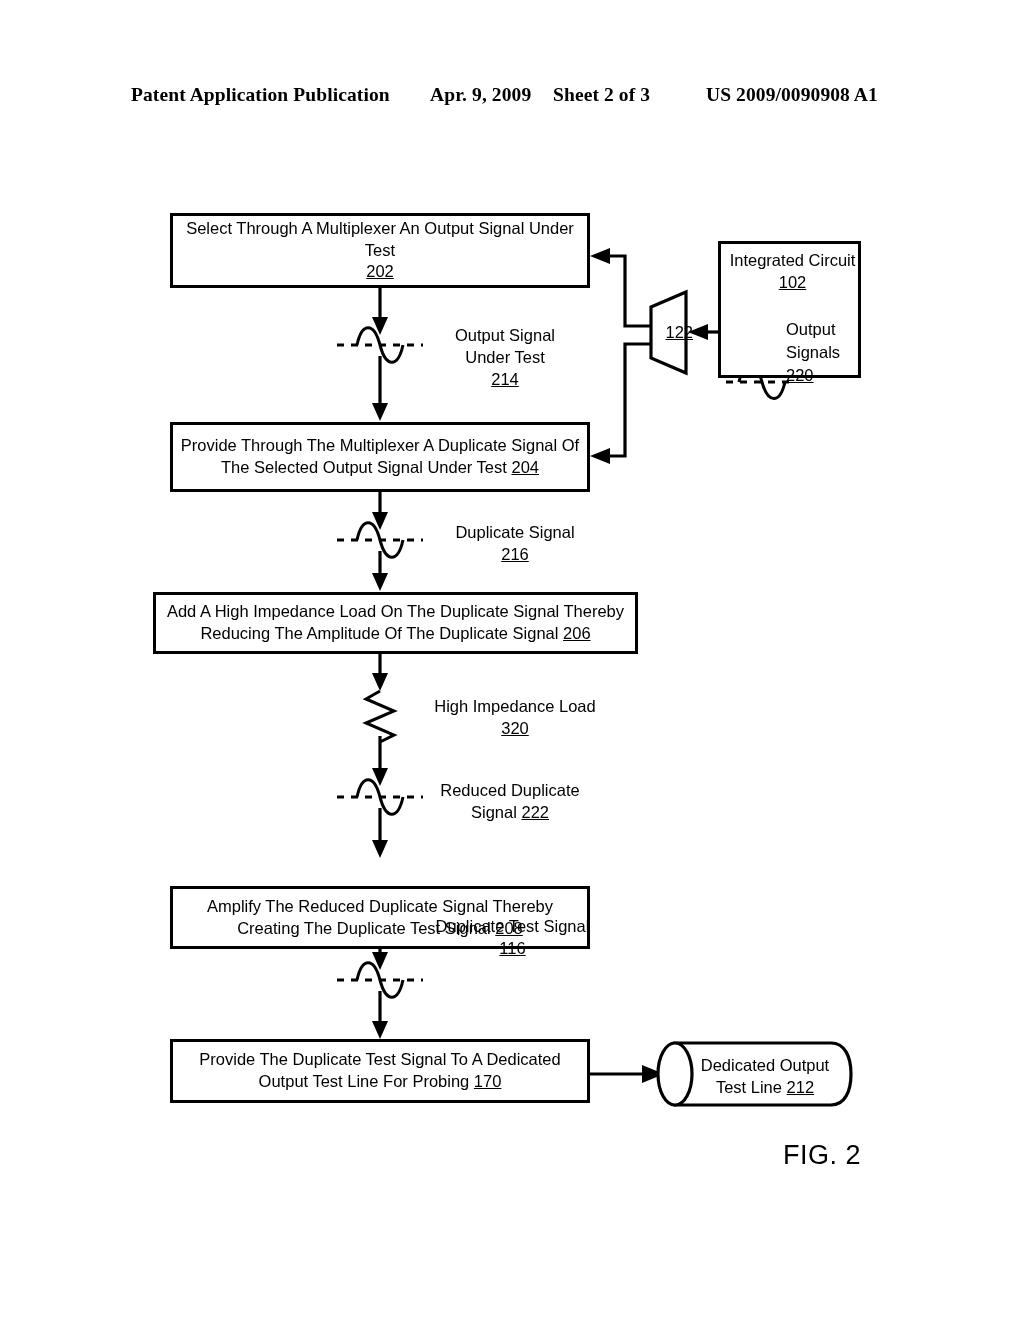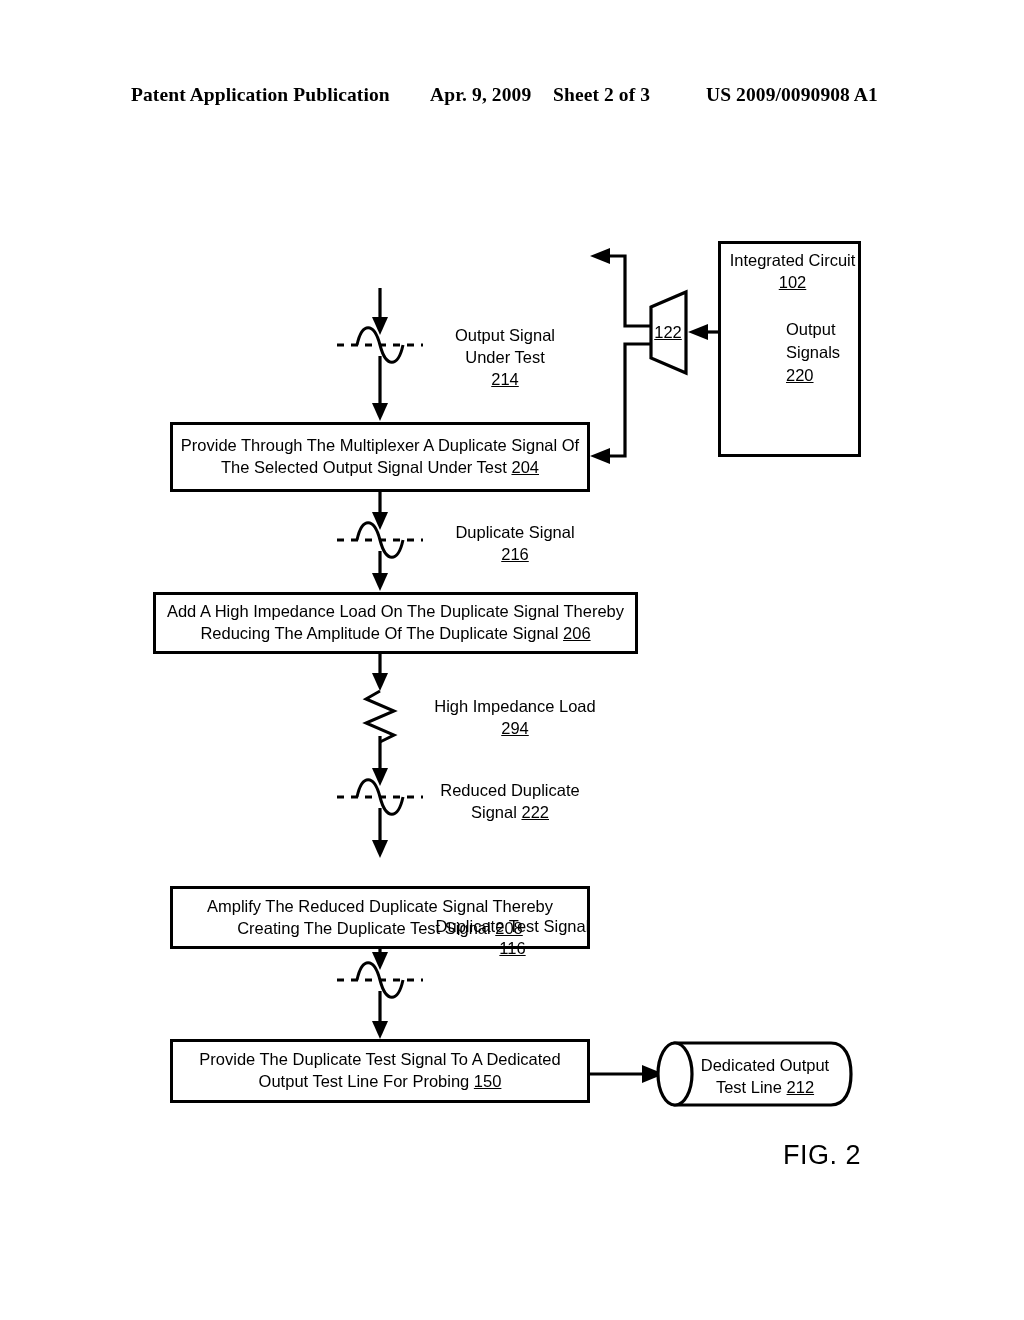--- a/index.html
+++ b/index.html
@@ -63,21 +63,21 @@
   #box-202 { left: 170px; top: 213px;  width: 420px; height: 75px; }
   #box-204 { left: 170px; top: 422px;  width: 420px; height: 70px; }
   #box-206 { left: 153px; top: 592px;  width: 485px; height: 62px; }
   #box-208 { left: 170px; top: 858px;  width: 420px; height: 63px; margin-top: 28px; }
   #box-210 { left: 170px; top: 1039px; width: 420px; height: 64px; }
 
   
   #box-ic {
     position: absolute;
     left: 718px; top: 241px;
-    width: 143px; height: 216px;
+    width: 143px; height: 137px;
     border: 3px solid #000;
     box-sizing: border-box;
     background: #fff;
   }
   #ic-title {
     position: absolute;
     left: 0; top: 6px;
     width: 143px;
     text-align: center;
   }
@@ -256,20 +256,26 @@
       <line class="ln" x1="590" y1="1074" x2="645" y2="1074"></line>
       <polygon class="ah" points="664,1074 642,1065 642,1083"></polygon>
     </g>
 
     <g>
       <path class="shp" d="M 675 1043 L 831 1043 C 845 1043 851 1057 851 1074 C 851 1091 845 1105 831 1105 L 675 1105 Z"></path>
       <ellipse class="shp" cx="675" cy="1074" rx="17" ry="31"></ellipse>
     </g>
   </svg>
 
+  <div class="pbox" id="box-202">
+    <div class="fig-text">
+      <span>Select Through A Multiplexer An Output Signal Under Test</span><br>
+      <span class="ref">202</span>
+    </div>
+  </div>
 
   <div class="pbox" id="box-204">
     <div class="fig-text">
       <span>Provide Through The Multiplexer A Duplicate Signal Of The Selected Output Signal Under Test</span>
       <span class="ref">204</span>
     </div>
   </div>
 
   <div class="pbox" id="box-206">
     <div class="fig-text">
@@ -281,32 +287,32 @@
   <div class="pbox" id="box-208">
     <div class="fig-text">
       <span>Amplify The Reduced Duplicate Signal Thereby Creating The Duplicate Test Signal</span>
       <span class="ref">208</span>
     </div>
   </div>
 
   <div class="pbox" id="box-210">
     <div class="fig-text">
       <span>Provide The Duplicate Test Signal To A Dedicated Output Test Line For Probing</span>
-      <span class="ref">150</span>
+      <span class="ref">170</span>
     </div>
   </div>
 
   <div id="box-ic">
     <div id="ic-title" class="fig-text">
       <span>Integrated Circuit</span>
       <span class="l2 ref">102</span>
     </div>
   </div>
 
-  <div class="fig-text" style="position:absolute; left:643px; top:322px; width:50px; text-align:center;">
+  <div class="fig-text" style="position:absolute; left:643px; top:322px; width:50px; text-align:right;">
     <span class="ref">122</span>
   </div>
 
   <div id="lbl-220" class="fig-text">
     <span>Output</span>
     <span>Signals</span>
     <span class="ref">220</span>
   </div>
 
   <div id="lbl-214" class="sig-label fig-text">
@@ -315,21 +321,21 @@
     <span class="ref">214</span>
   </div>
 
   <div id="lbl-216" class="sig-label fig-text">
     <span>Duplicate Signal</span><br>
     <span class="ref">216</span>
   </div>
 
   <div id="lbl-218" class="sig-label fig-text">
     <span>High Impedance Load</span><br>
-    <span class="ref">294</span>
+    <span class="ref">320</span>
   </div>
 
   <div id="lbl-222" class="sig-label fig-text">
     <span>Reduced Duplicate</span><br>
     <span>Signal</span>
     <span class="ref">222</span>
   </div>
 
   <div id="lbl-116" class="sig-label fig-text">
     <span>Duplicate Test Signal</span><br>

